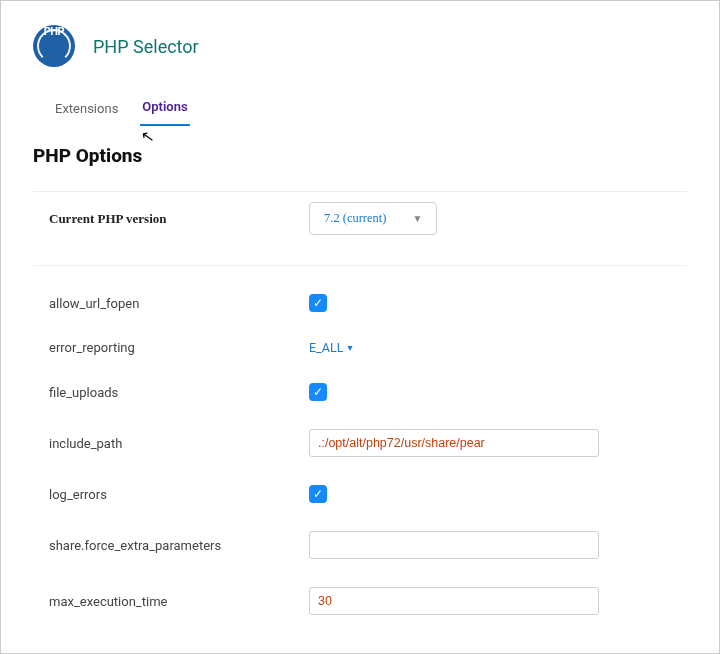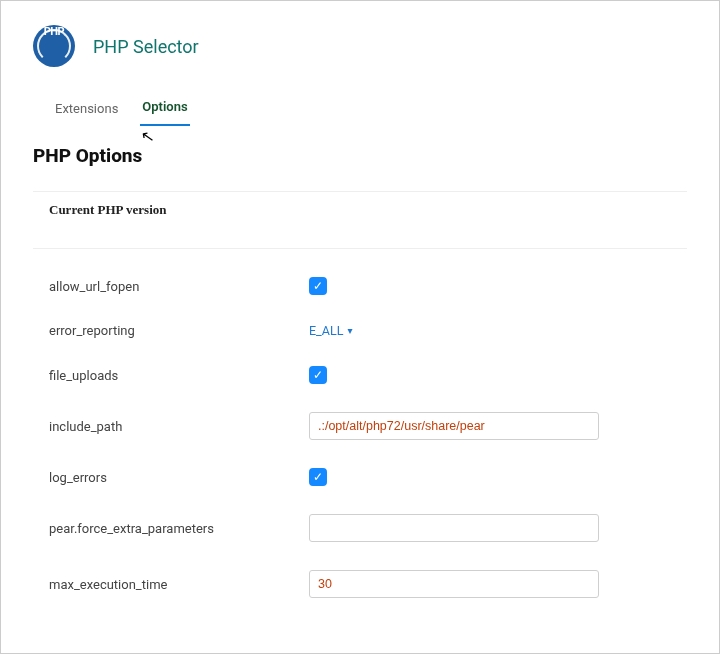--- a/index.html
+++ b/index.html
@@ -58,21 +58,21 @@
     font-size: 13px;
     position: relative;
     align-items: flex-end;
   }
   .tab {
     padding: 6px 2px 10px 2px;
     color: #666;
     cursor: pointer;
   }
   .tab.active {
-    color: #14532d;
+    color: #4c1d95;
     font-weight: 600;
     border-bottom: 2px solid #0e7bd6;
   }
   .cursor {
     position: absolute;
     top: 126px;
     left: 140px;
     font-size: 16px;
     color:#000;
     transform: rotate(-10deg);
@@ -150,20 +150,24 @@
   </div>
 
   <div class="cursor">↖</div>
 
   <div class="section-title">PHP Options</div>
 
   <div class="divider"></div>
 
   <div class="row version version-block">
     <div class="label">Current PHP version</div>
+    <div class="version-select">
+      <span>7.2 (current)</span>
+      <span class="chev">▼</span>
+    </div>
   </div>
 
   <div class="divider"></div>
 
   <div style="height:14px"></div>
 
   <div class="row">
     <div class="label">allow_url_fopen</div>
     <div class="chk on">✓</div>
   </div>
@@ -186,21 +190,21 @@
     <div class="label">include_path</div>
     <input class="txt" value=".:/opt/alt/php72/usr/share/pear" style="">
   </div>
 
   <div class="row">
     <div class="label">log_errors</div>
     <div class="chk on">✓</div>
   </div>
 
   <div class="row">
-    <div class="label">pear.force_extra_parameters</div>
+    <div class="label">share.force_extra_parameters</div>
     <input class="txt" value="" style="">
   </div>
 
   <div class="row">
     <div class="label">max_execution_time</div>
     <input class="txt" value="30" style="">
   </div>
 
 </div>
 

